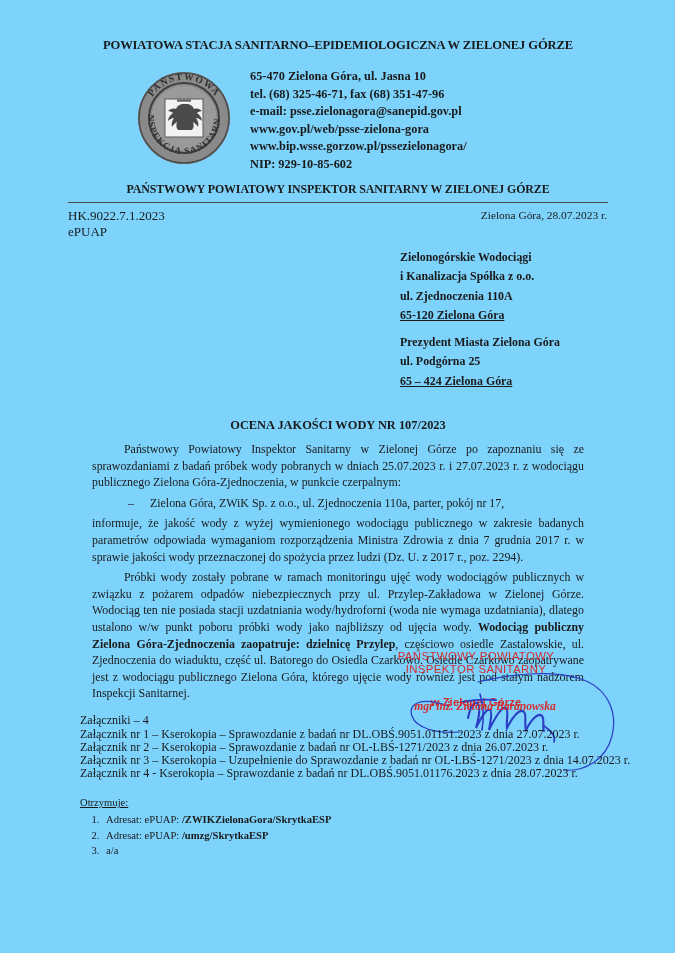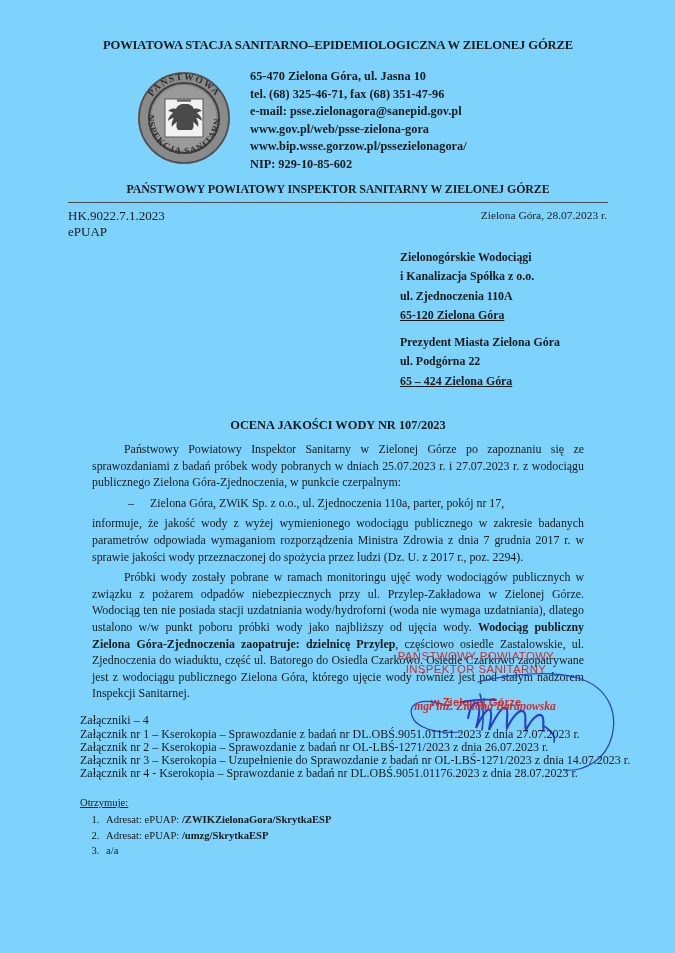--- a/index.html
+++ b/index.html
@@ -262,21 +262,21 @@
 
   <div class="addr addr-1">
     <div>Zielonogórskie Wodociągi</div>
     <div>i Kanalizacja Spółka z o.o.</div>
     <div>ul. Zjednoczenia 110A</div>
     <div class="ul">65-120 Zielona Góra</div>
   </div>
 
   <div class="addr addr-2">
     <div>Prezydent Miasta Zielona Góra</div>
-    <div>ul. Podgórna 22</div>
+    <div>ul. Podgórna 25</div>
     <div class="ul">65 – 424 Zielona Góra</div>
   </div>
 
   <div class="doc-title">OCENA JAKOŚCI WODY NR  107/2023</div>
 
   <div class="body-area">
     <p>Państwowy Powiatowy Inspektor Sanitarny w Zielonej Górze po zapoznaniu się ze sprawozdaniami z badań próbek wody pobranych w dniach 25.07.2023 r. i 27.07.2023 r. z wodociągu publicznego Zielona Góra-Zjednoczenia, w punkcie czerpalnym:</p>
     <p class="bullet-line"><span class="dash">–</span><span>Zielona Góra, ZWiK Sp. z o.o., ul. Zjednoczenia 110a, parter, pokój nr 17,</span></p>
     <p class="noind">informuje, że jakość wody z wyżej wymienionego wodociągu publicznego w zakresie badanych parametrów odpowiada wymaganiom rozporządzenia Ministra Zdrowia z dnia 7 grudnia 2017 r. w sprawie jakości wody przeznaczonej do spożycia przez ludzi (Dz. U. z 2017 r., poz. 2294).</p>
     <p><span>Próbki wody zostały pobrane w ramach monitoringu ujęć wody wodociągów publicznych w związku z pożarem odpadów niebezpiecznych przy ul. Przylep-Zakładowa w Zielonej Górze. Wodociąg ten nie posiada stacji uzdatniania wody/hydroforni (woda nie wymaga uzdatniania), dlatego ustalono w/w punkt poboru próbki wody jako najbliższy od ujęcia wody. </span><span class="b">Wodociąg publiczny Zielona Góra-Zjednoczenia zaopatruje: dzielnicę Przylep</span><span>, częściowo osiedle Zastalowskie, ul. Zjednoczenia do wiaduktu, część ul. Batorego do Osiedla Czarkowo. Osiedle Czarkowo zaopatrywane jest z wodociągu publicznego Zielona Góra, którego ujęcie wody również jest pod stałym nadzorem Inspekcji Sanitarnej.</span></p>

